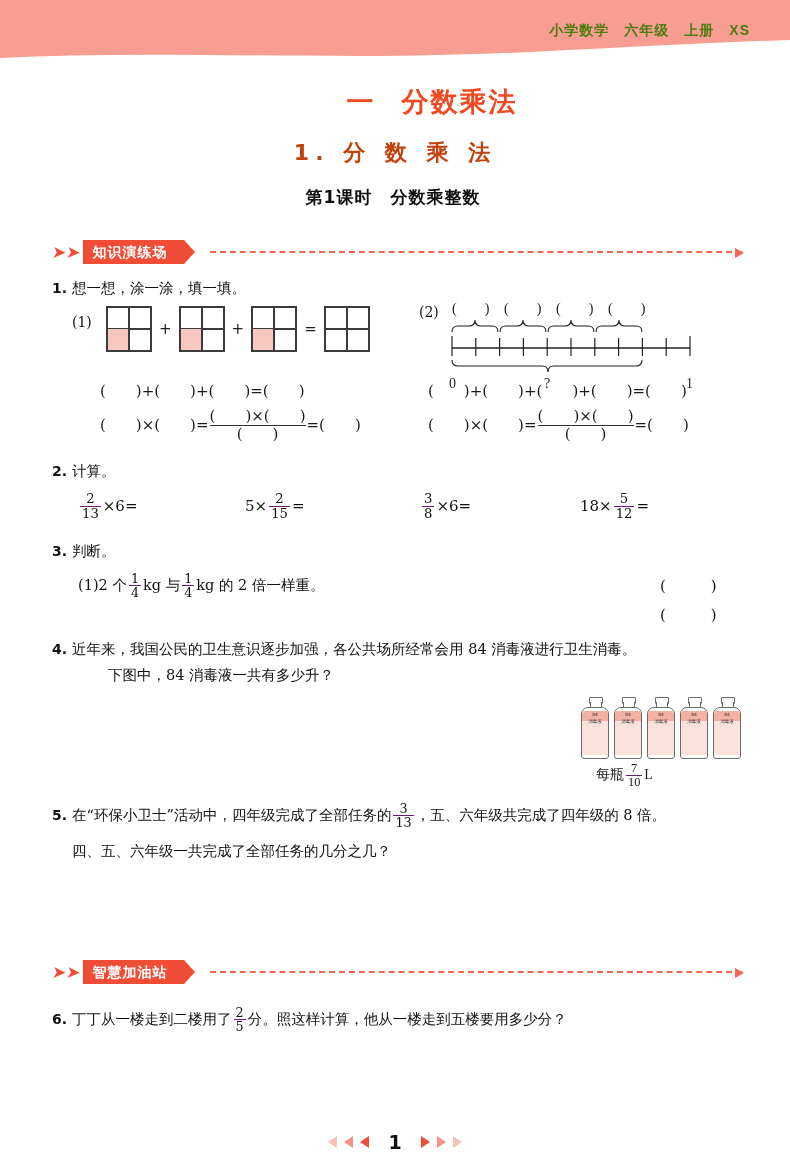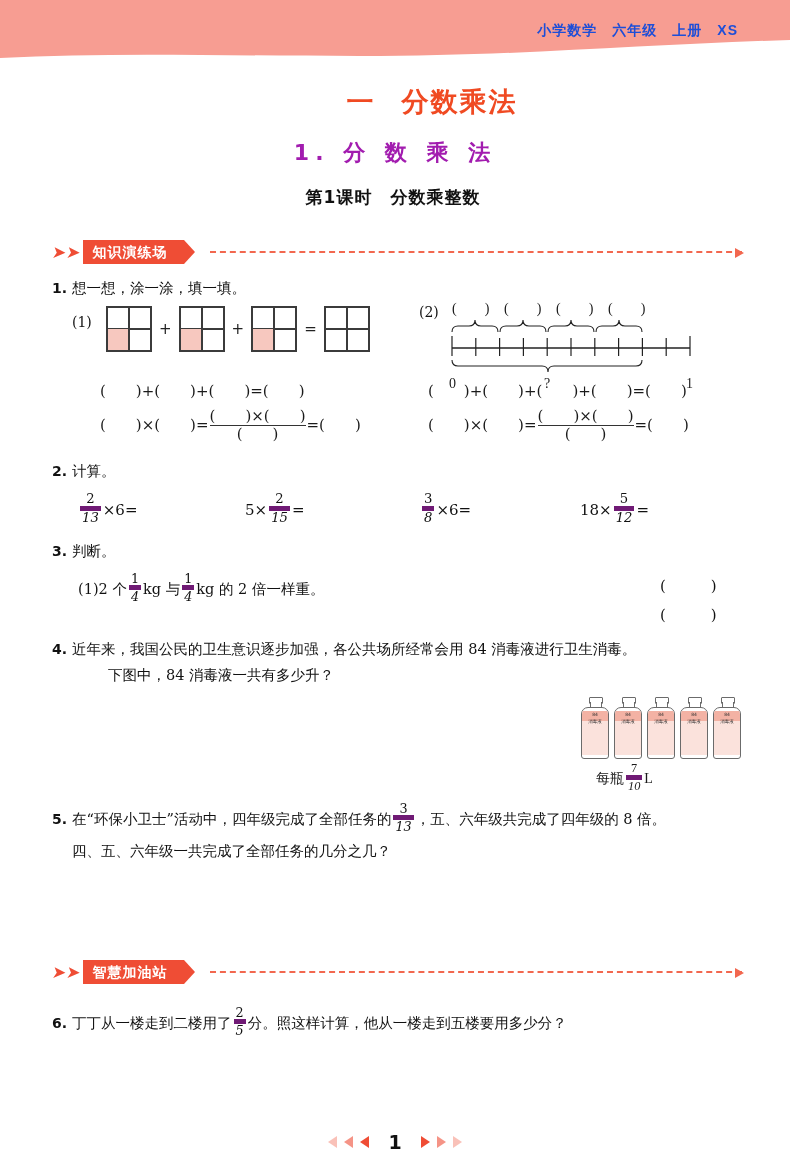--- a/index.html
+++ b/index.html
@@ -10,40 +10,40 @@
     color:#1a1a1a;
     position:relative;
     overflow:hidden;
   }
   .page{position:relative;width:790px;height:1173px;}
 
   
   .wave{position:absolute;left:0;top:0;width:790px;height:80px;overflow:hidden;}
   .wave svg{display:block;}
   .book-meta{
-    position:absolute;right:52px;top:22px;
+    position:absolute;right:40px;top:22px;
     font-family:"Liberation Sans","DejaVu Sans",sans-serif;
-    font-size:14px;font-weight:bold;color:#1d4ed8;
+    font-size:14px;font-weight:bold;color:#4d7c0f;
     letter-spacing:1px;
     white-space:nowrap;
   }
 
   
   .unit-title{
     position:absolute;left:0;top:84px;width:790px;text-align:center;
     font-family:"DejaVu Sans","Liberation Sans",sans-serif;
     font-size:27px;font-weight:bold;color:#f04a22;
     letter-spacing:2px;
     padding-left:37px;
   }
   .unit-title .num{margin-right:26px;}
   .sec-title{
     position:absolute;left:0;top:138px;width:790px;text-align:center;
     font-family:"DejaVu Sans","Liberation Sans",sans-serif;
-    font-size:22px;font-weight:bold;color:#a21caf;
+    font-size:22px;font-weight:bold;color:#c2410c;
     letter-spacing:6px;
   }
   .lesson-title{
     position:absolute;left:0;top:186px;width:786px;text-align:center;
     font-family:"DejaVu Sans","Liberation Sans",sans-serif;
     font-size:17px;font-weight:bold;color:#111;
     letter-spacing:1px;
   }
   .lesson-title .gap{display:inline-block;width:18px;}
 
@@ -88,21 +88,21 @@
     font-weight:bold;font-size:14px;margin-right:5px;
   }
 
   
   .frac{
     display:inline-block;vertical-align:-0.55em;
     text-align:center;line-height:1.05;margin:0 2px;
     font-size:0.88em;
   }
   .frac .n{display:block;padding:0 2px;}
-  .frac .d{display:block;border-top:5px solid #701a75;padding:0 2px;font-style:italic;}
+  .frac .d{display:block;border-top:1px solid #701a75;padding:0 2px;}
 
   
   .gridrow{position:absolute;display:flex;align-items:center;}
   .g2{
     width:46px;height:46px;
     border:2px solid #3b3b3b;
     display:grid;grid-template-columns:1fr 1fr;grid-template-rows:1fr 1fr;
     box-sizing:border-box;
   }
   .g2 .cell{border:1px solid #3b3b3b;box-sizing:border-box;margin:-1px;}

